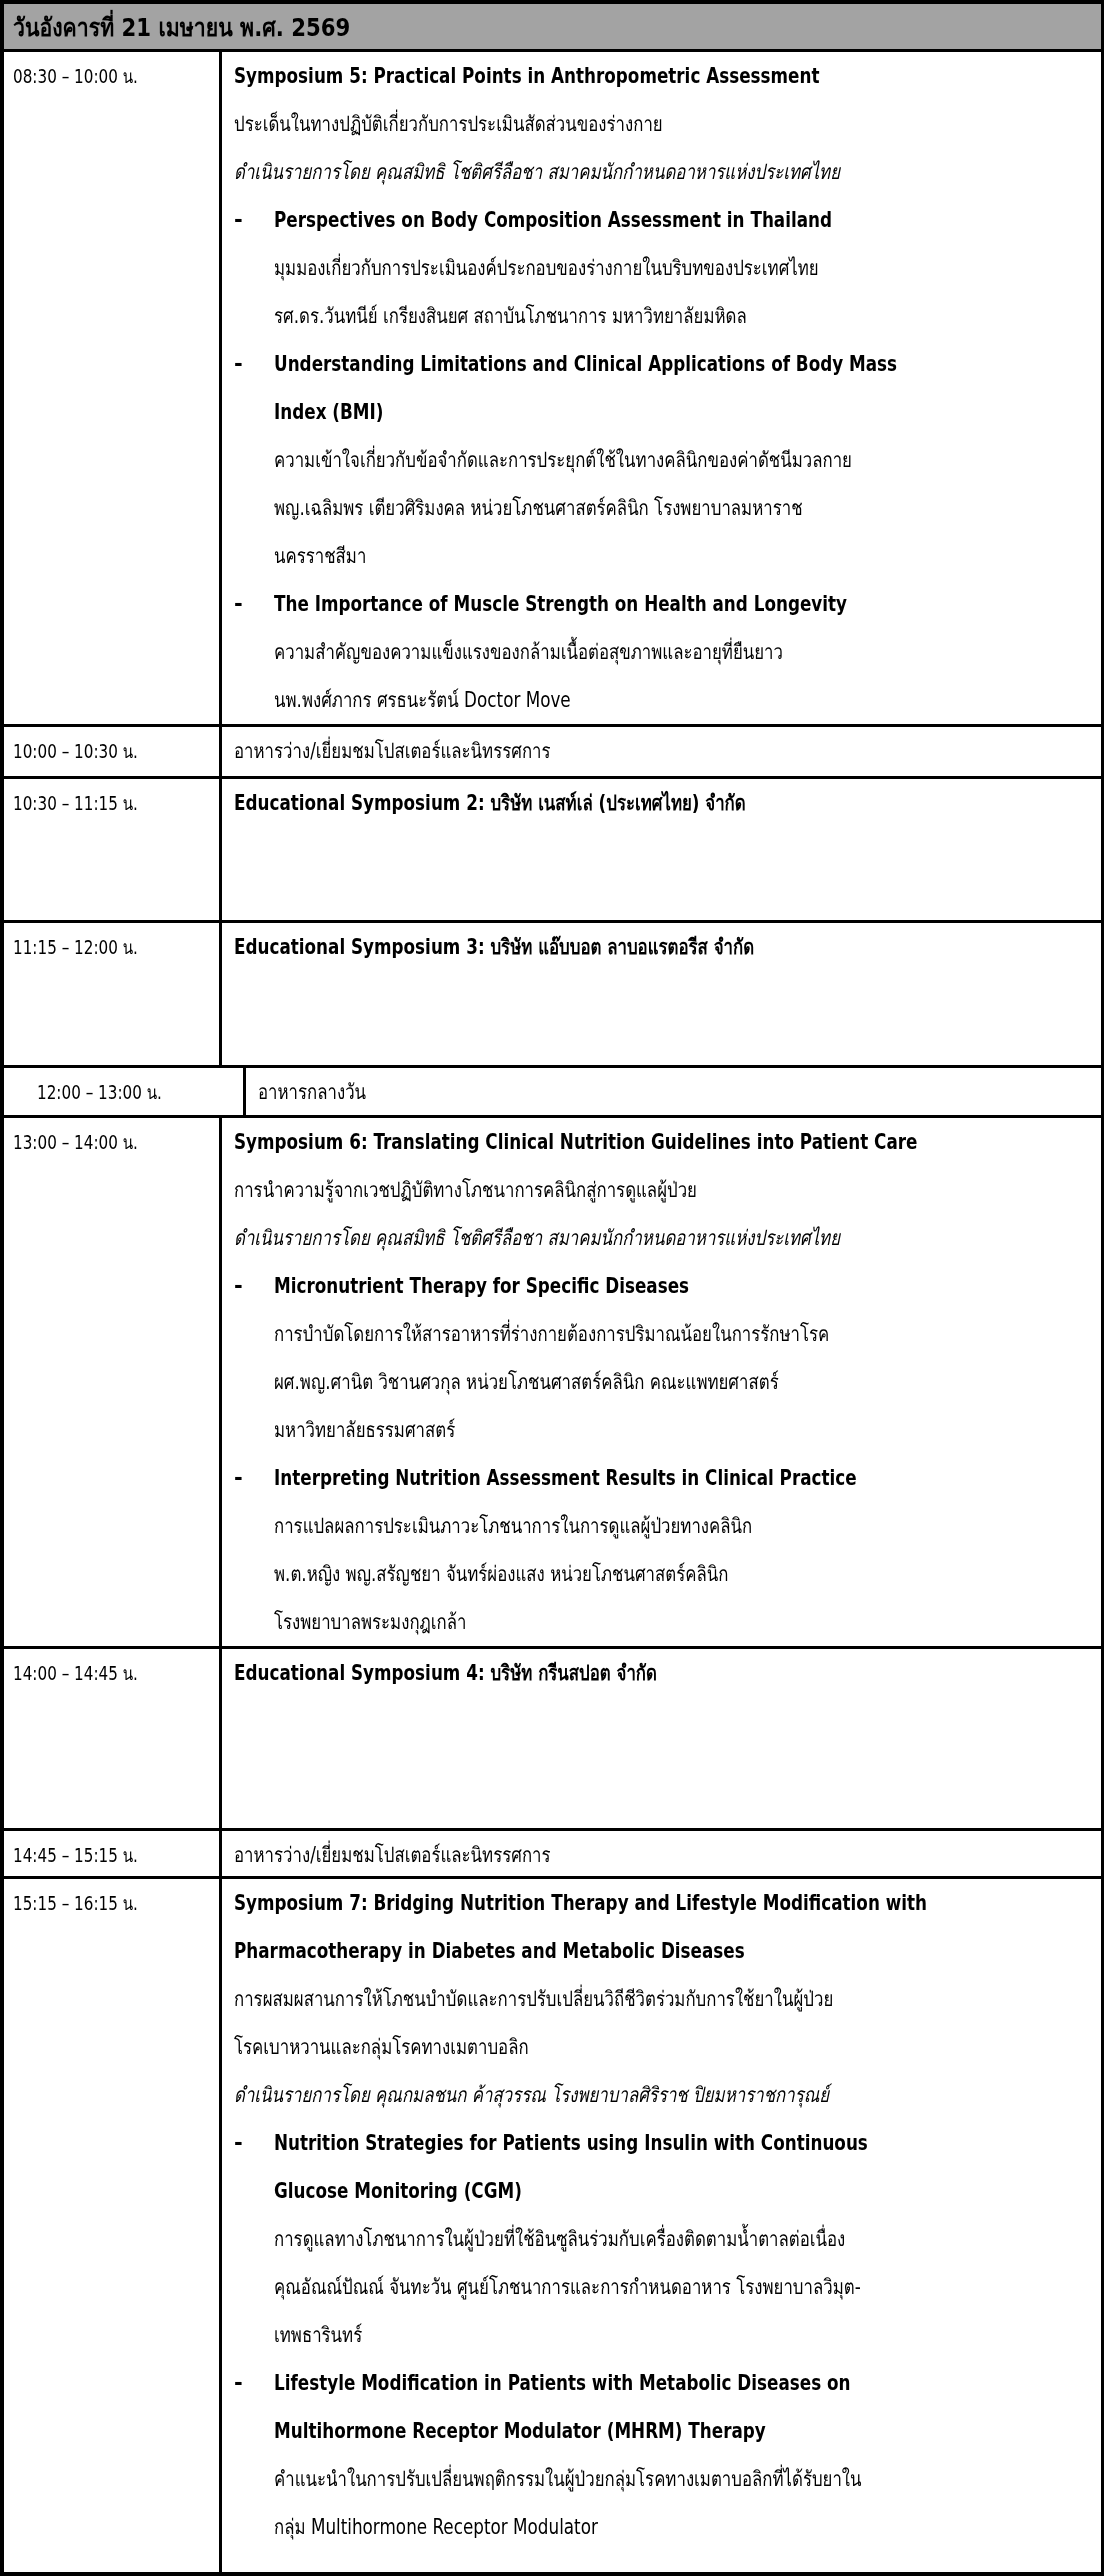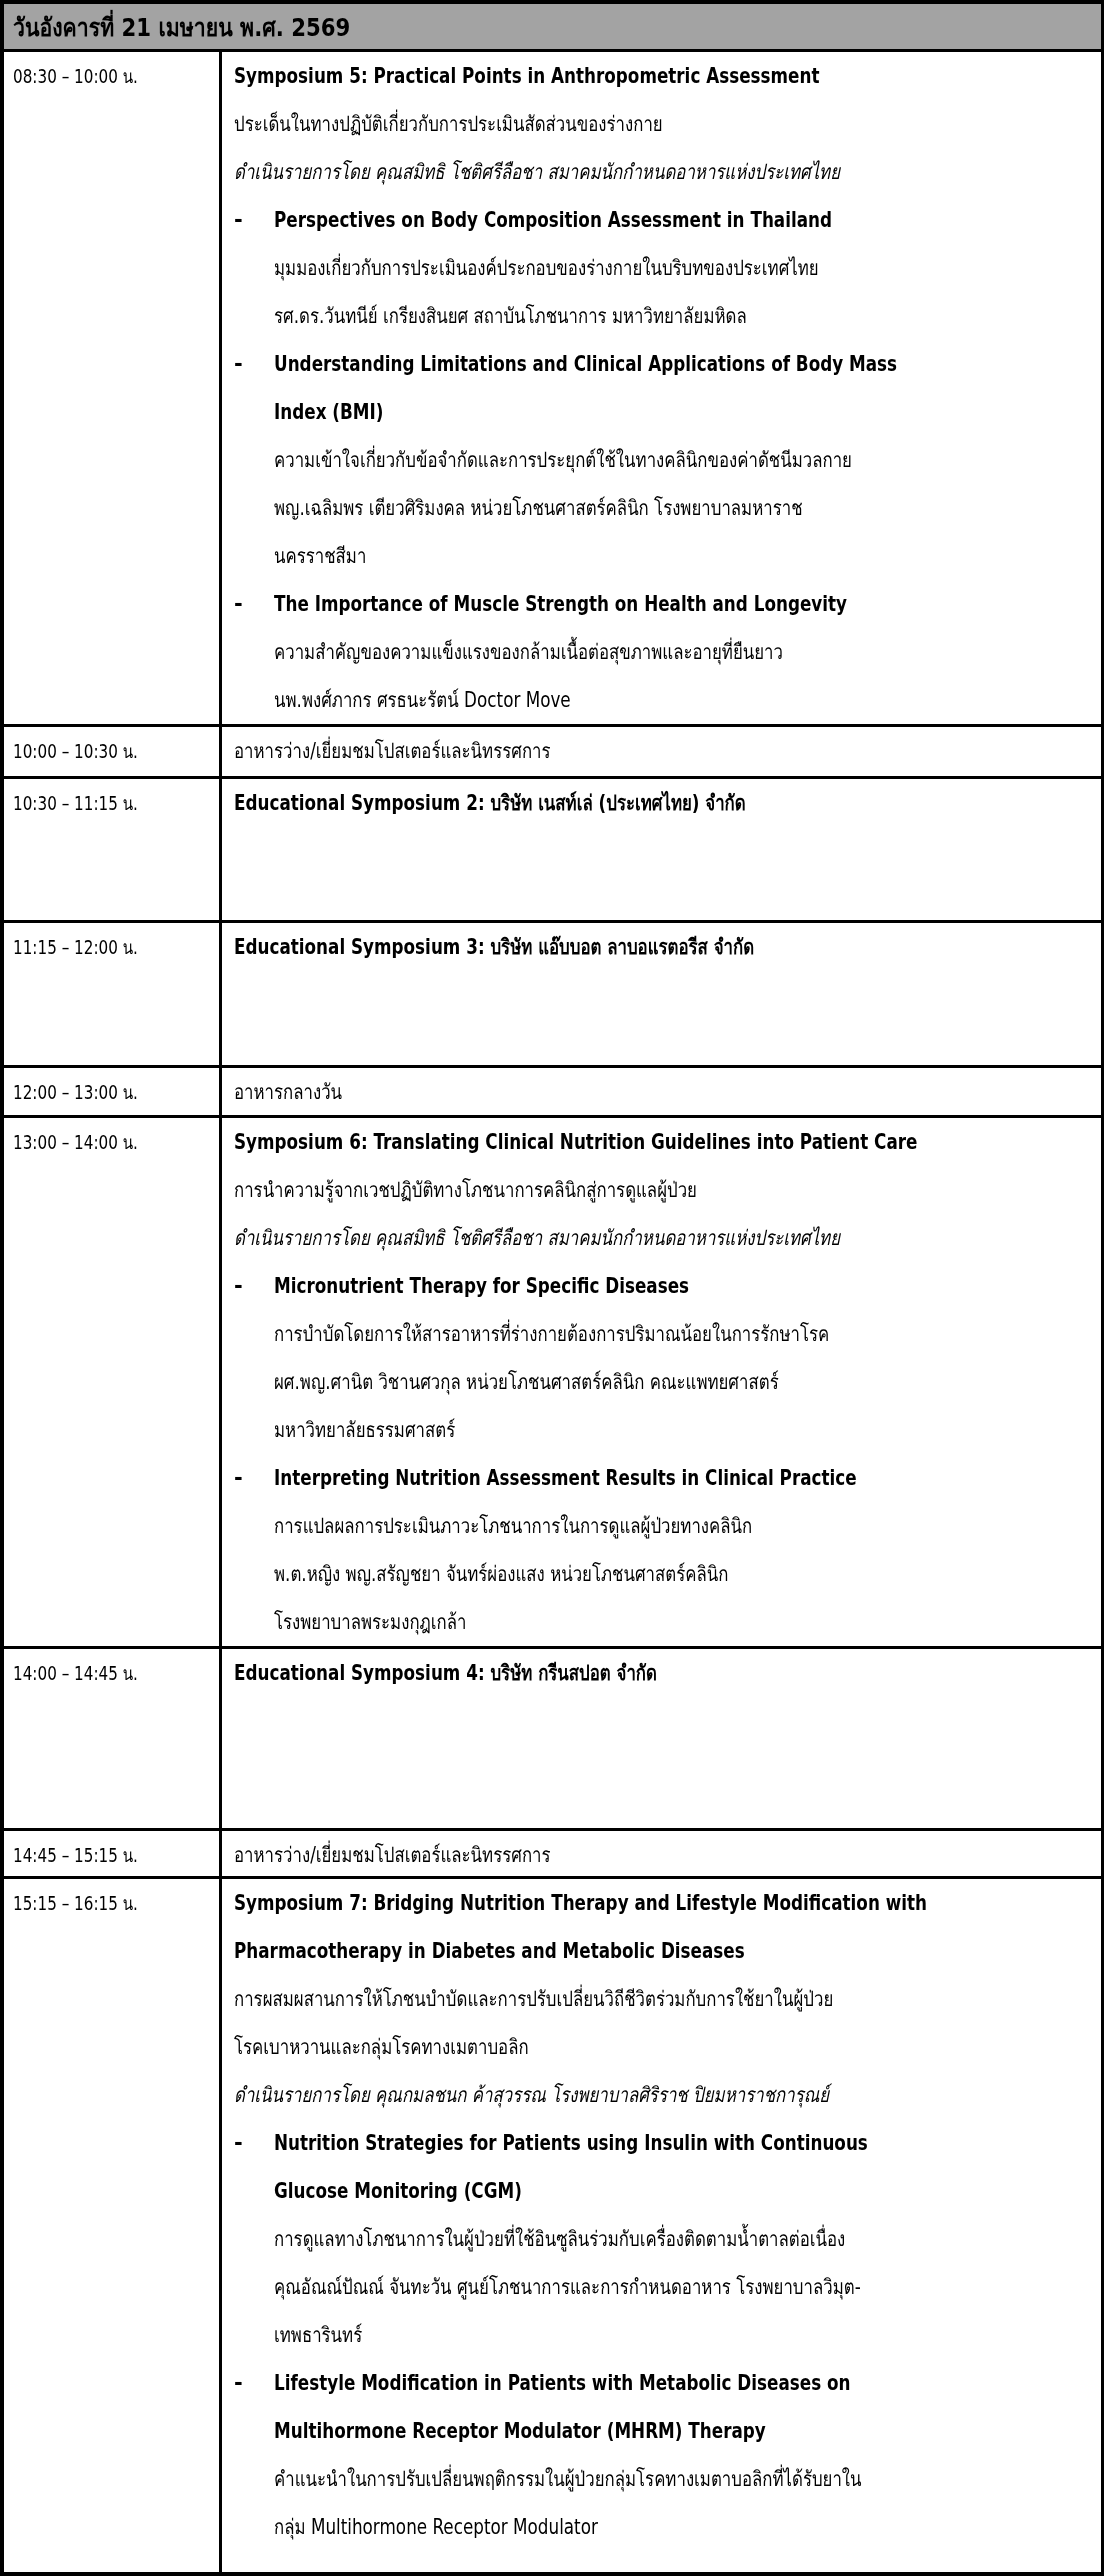--- a/index.html
+++ b/index.html
@@ -102,21 +102,21 @@
           </div>
         </div>
         <div class="row" style="height: 145px;">
           <div class="cell time">
             <div class="ln"><span class="tx">11:15 – 12:00 น.</span></div>
           </div>
           <div class="cell content">
             <div class="ln b"><span class="tx">Educational Symposium 3: บริษัท แอ๊บบอต ลาบอแรตอรีส จำกัด</span></div>
           </div>
         </div>
-        <div class="row" style="height: 50px;">
+        <div class="row" style="height: 50px; padding-left: 24px;">
           <div class="cell time">
             <div class="ln"><span class="tx">12:00 – 13:00 น.</span></div>
           </div>
           <div class="cell content">
             <div class="ln"><span class="tx">อาหารกลางวัน</span></div>
           </div>
         </div>
         <div class="row">
           <div class="cell time">
             <div class="ln"><span class="tx">13:00 – 14:00 น.</span></div>

